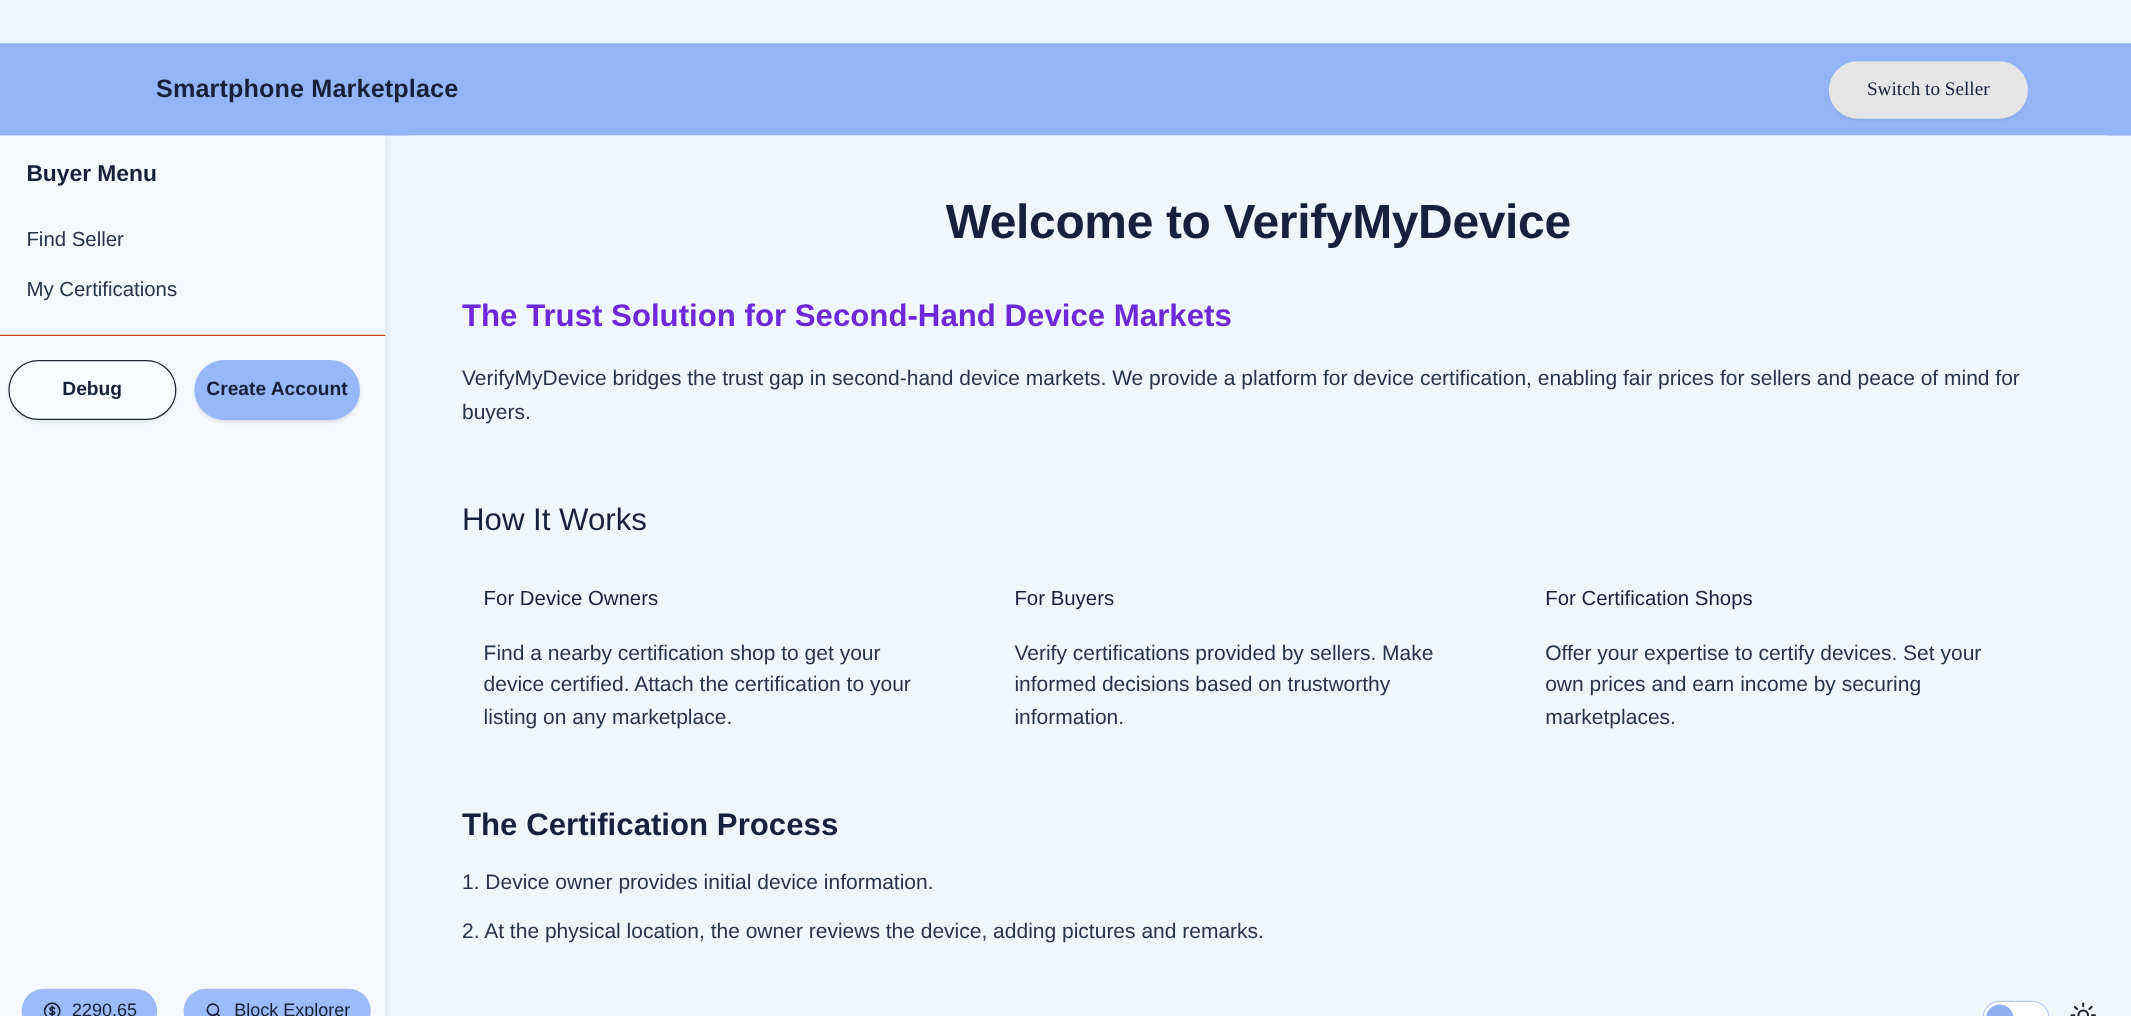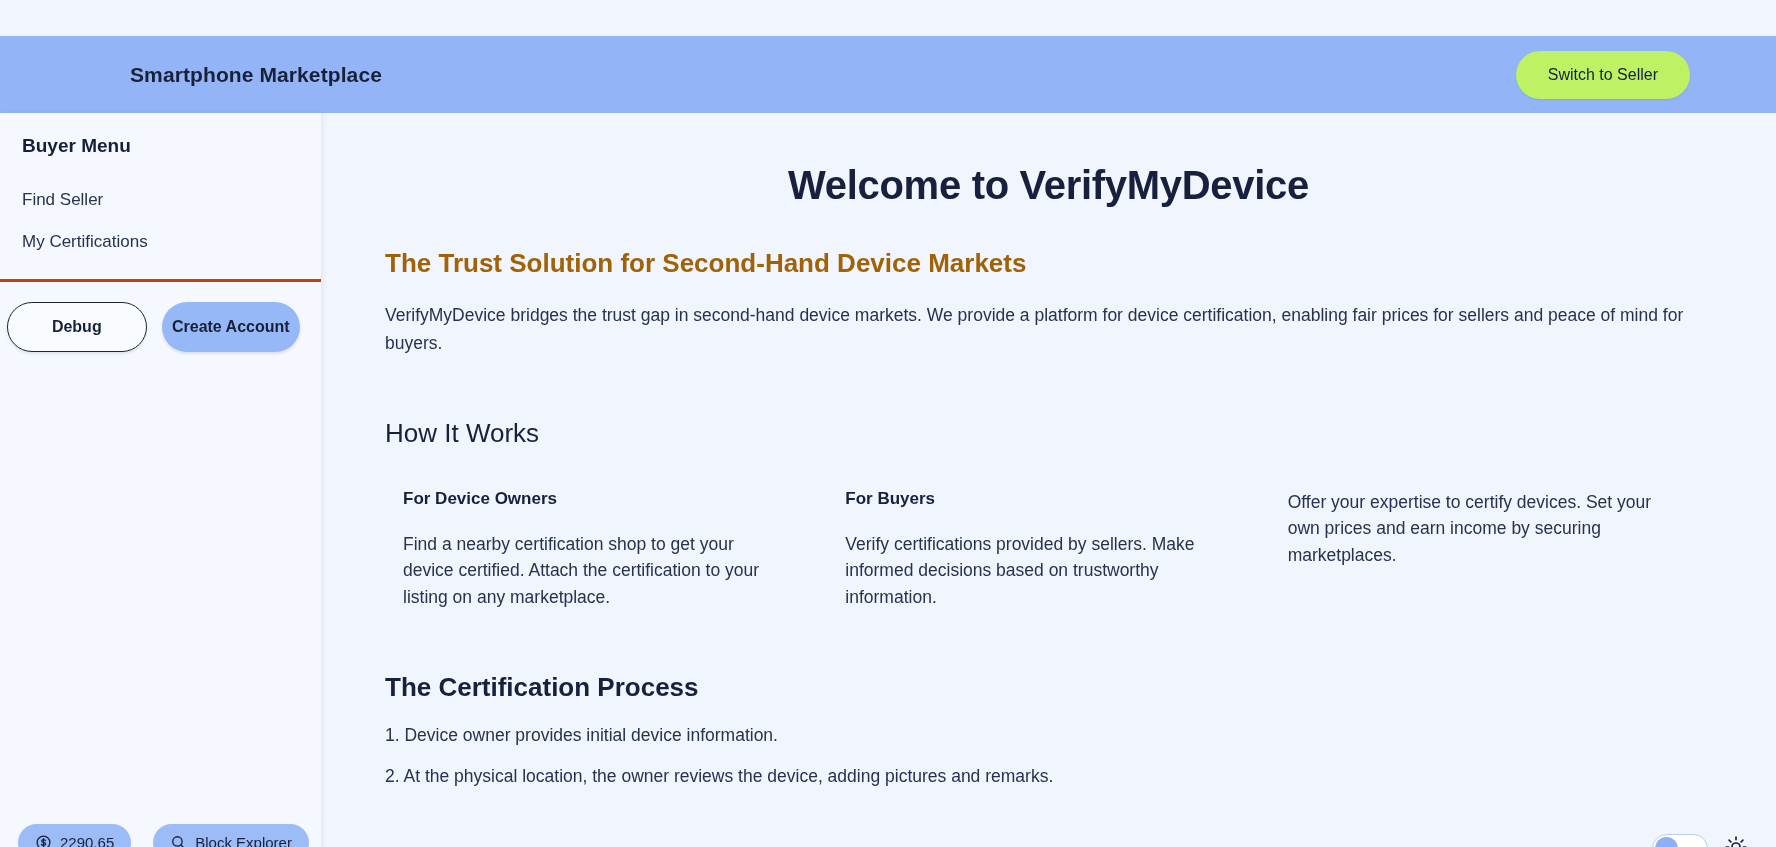--- a/index.html
+++ b/index.html
@@ -29,26 +29,26 @@
   }
   .header-title {
     font-size: 21px;
     font-weight: bold;
     color: #18213a;
     letter-spacing: 0.1px;
     margin-left: 130px;
   }
   .header-spacer { flex: 1 1 auto; }
   .switch-btn {
-    background: #bef264;
+    background: #e5e5e5;
     color: #16203a;
     border: none;
     border-radius: 999px;
     font-size: 16px;
-    font-family: Liberation Sans, sans-serif;
+    font-family: Liberation Serif, serif;
     padding: 15px 32px;
     cursor: pointer;
     box-shadow: 0 1px 2px rgba(20,30,60,0.10);
     margin-right: 58px;
   }
 
   
   .body-wrap {
     flex: 1 1 auto;
     display: flex;
@@ -62,21 +62,21 @@
     flex: 0 0 321px;
     background: #f5f8fe;
     display: flex;
     flex-direction: column;
     box-shadow: 2px 0 5px rgba(40,60,110,0.08);
     position: relative;
     z-index: 2;
   }
   .sidebar-section {
     padding: 22px 22px 20px 22px;
-    border-bottom: 3px solid #c2410c;
+    border-bottom: 1px solid #c2410c;
   }
   .sidebar-heading {
     font-size: 19px;
     font-weight: bold;
     color: #17203a;
     margin-bottom: 26px;
   }
   .sidebar-item {
     font-size: 17px;
     color: #27334d;
@@ -156,21 +156,21 @@
     text-align: center;
     font-size: 40px;
     font-weight: bold;
     color: #17203c;
     margin: 28px 0 0 0;
     letter-spacing: -0.3px;
   }
   .section-title {
     font-size: 26px;
     font-weight: bold;
-    color: #a16207;
+    color: #6d28d9;
     margin-top: 40px;
   }
   .lead {
     font-size: 17.5px;
     line-height: 1.62;
     color: #27324c;
     margin-top: 22px;
     max-width: 1330px;
   }
   .how-title {
@@ -183,21 +183,21 @@
     display: flex;
     gap: 0;
     margin-top: 40px;
   }
   .col {
     flex: 1 1 0;
     padding: 0 56px 0 18px;
   }
   .col h4 {
     font-size: 17px;
-    font-weight: bold;
+    font-weight: normal;
     color: #17203c;
     margin-bottom: 22px;
   }
   .col p {
     font-size: 17.5px;
     line-height: 1.52;
     color: #27324c;
   }
   .process-title {
     font-size: 26px;
@@ -304,20 +304,21 @@
       <div class="cols">
         <div class="col">
           <h4>For Device Owners</h4>
           <p>Find a nearby certification shop to get your device certified. Attach the certification to your listing on any marketplace.</p>
         </div>
         <div class="col">
           <h4>For Buyers</h4>
           <p>Verify certifications provided by sellers. Make informed decisions based on trustworthy information.</p>
         </div>
         <div class="col">
+          <h4>For Certification Shops</h4>
           <p>Offer your expertise to certify devices. Set your own prices and earn income by securing marketplaces.</p>
         </div>
       </div>
 
       <h2 class="process-title">The Certification Process</h2>
 
       <ul class="process-list">
         <li>1. Device owner provides initial device information.</li>
         <li>2. At the physical location, the owner reviews the device, adding pictures and remarks.</li>
       </ul>

